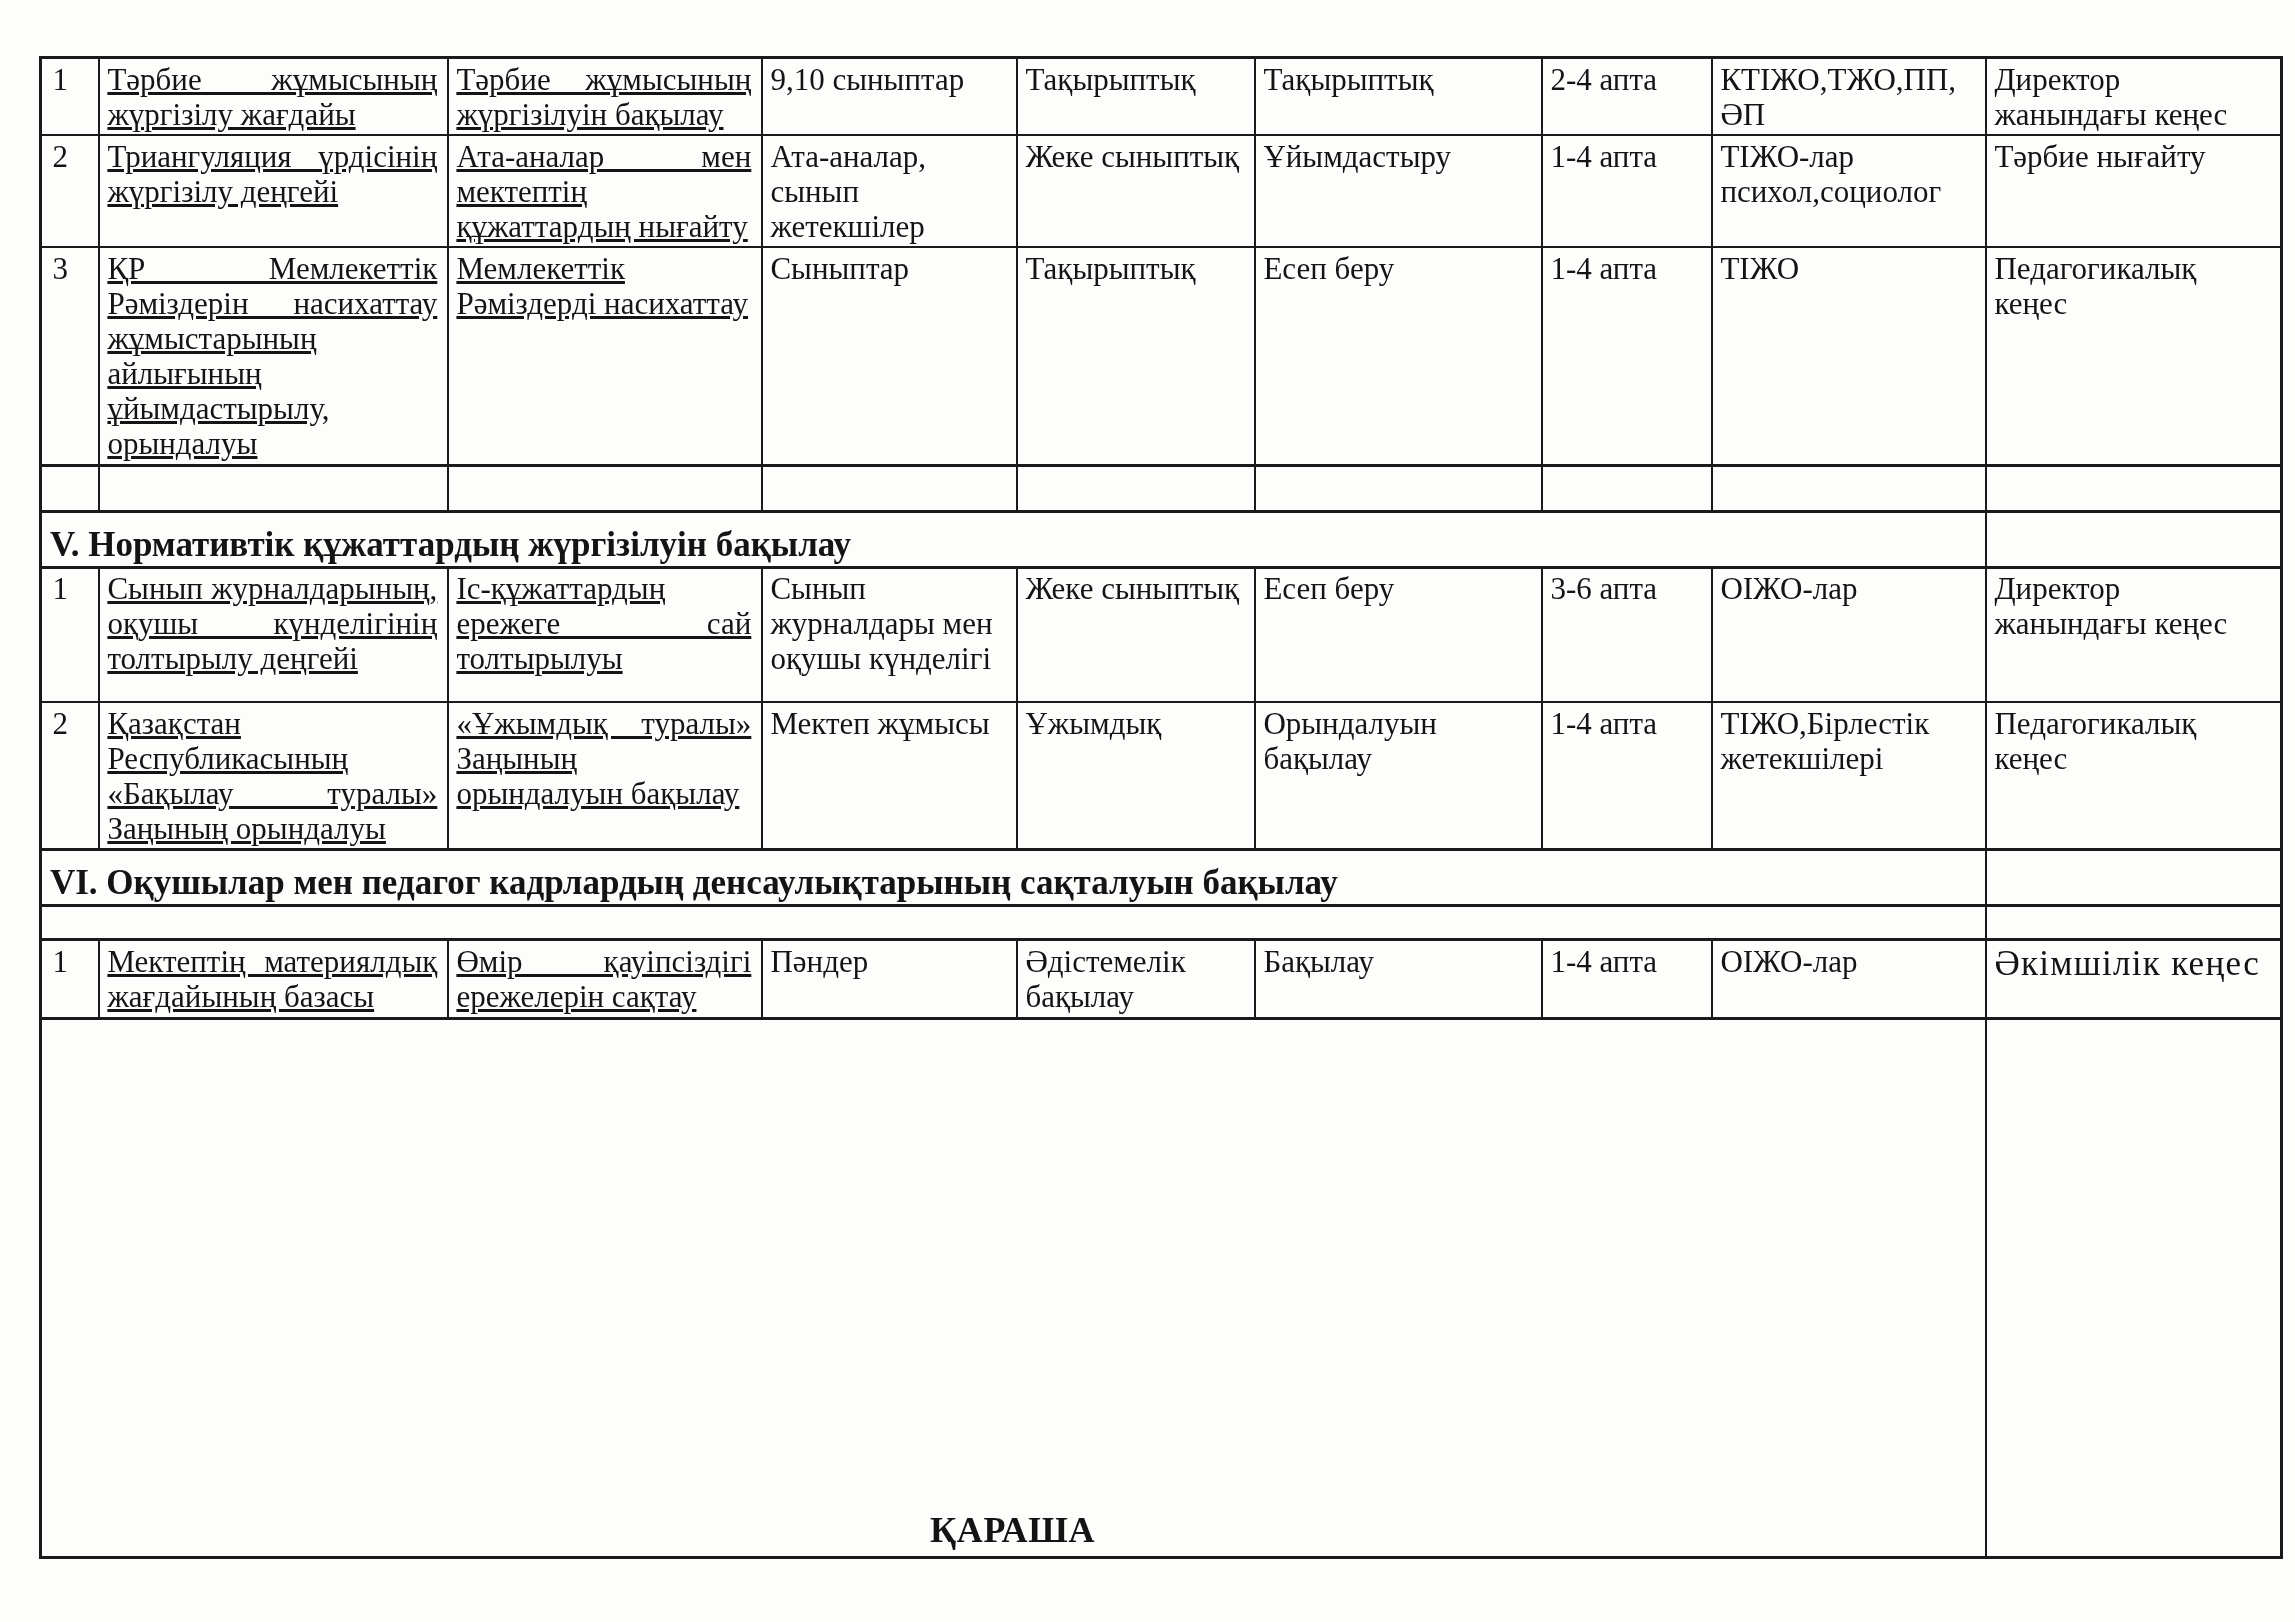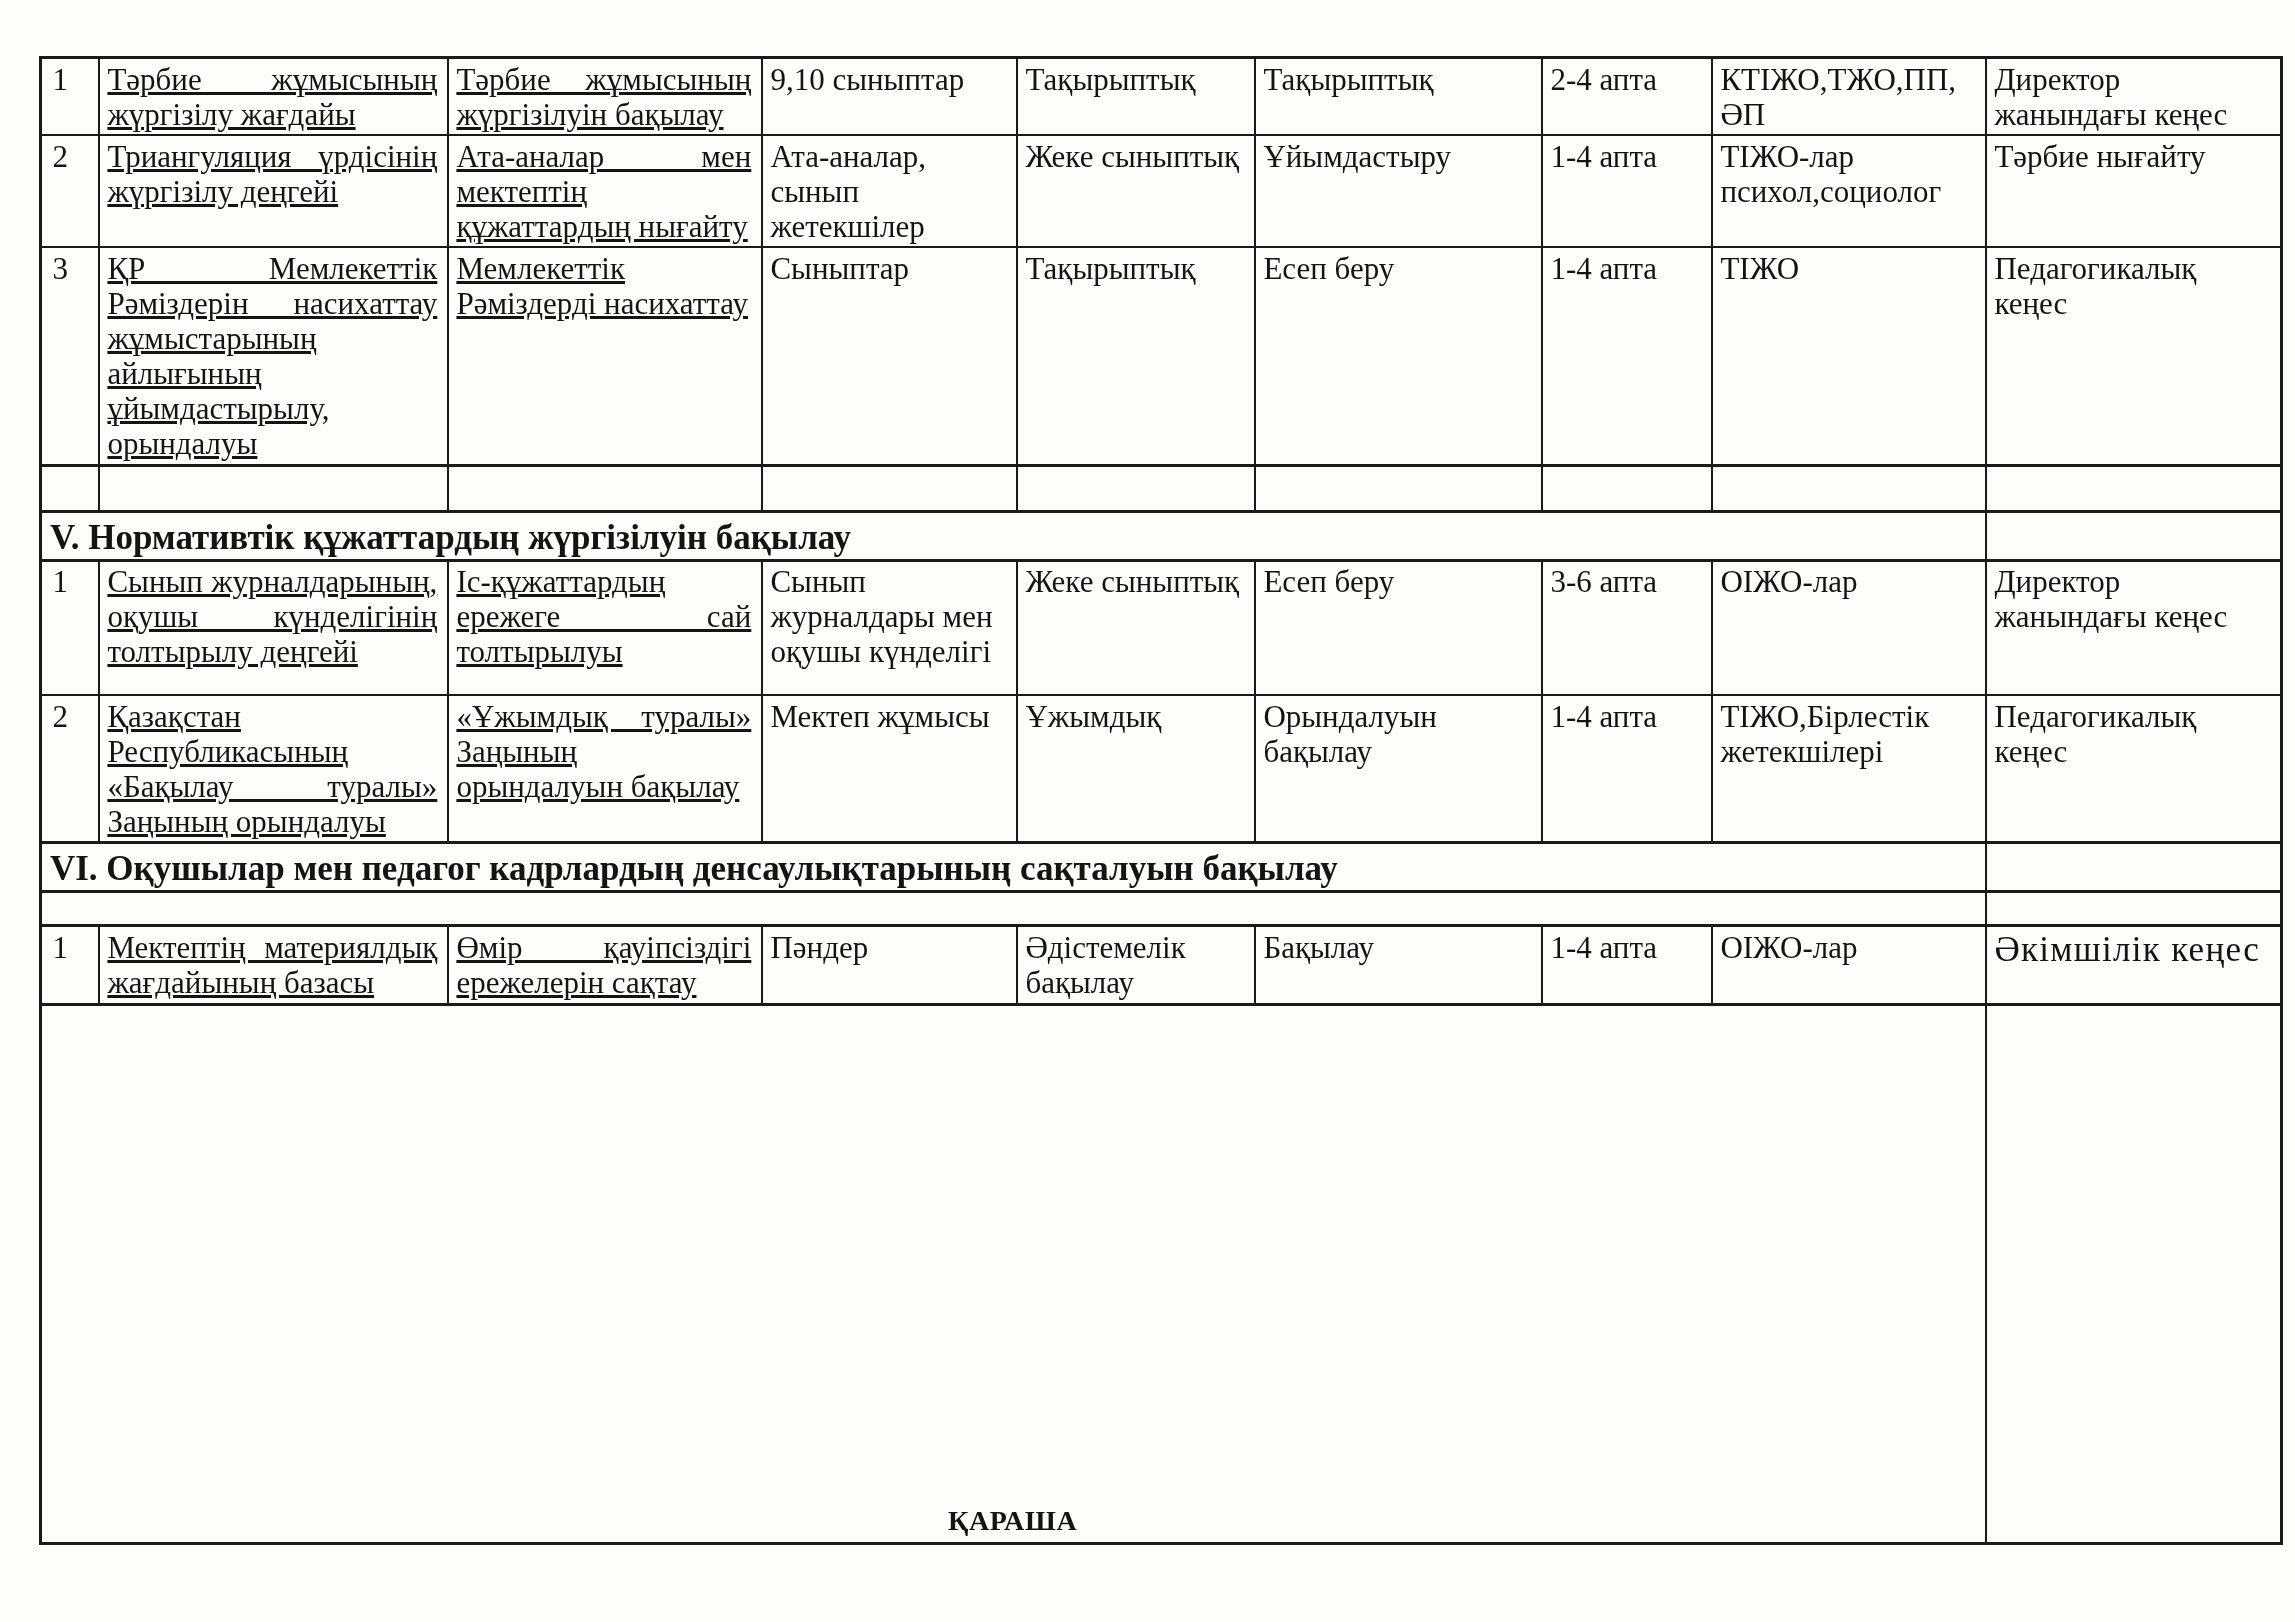--- a/index.html
+++ b/index.html
@@ -24,32 +24,32 @@
     padding:2.6px 9.2px 2.6px 7.9px;
     overflow:hidden;
     word-wrap:break-word;
   }
   table.plan{border:3.3px solid #1a1a1a;}
   td.num{padding-left:10.5px;}
   td.jc{text-align:justify;text-decoration:underline;}
   tr.sect td{
     font-weight:bold;font-size:35px;
     border-top-width:3.9px;border-bottom-width:3.9px;
-    padding-top:5px;padding-bottom:1.3px;
+    padding-top:12px;padding-bottom:1.3px;
   }
   tr.empty-row td{border-top-width:3.3px;}
   tr.thin-row td{border-bottom-width:3.3px;}
   tr.last-data td{border-bottom-width:3.9px;}
   td.alt-font{
     font-family:Liberation Serif, serif;
     font-size:35px;letter-spacing:1.3px;
   }
   td.month-cell{
     vertical-align:bottom;text-align:center;
-    font-weight:bold;font-size:28px;
+    font-weight:bold;font-size:36px;
     padding-bottom:5.2px;letter-spacing:0.7px;
   }
   tr{height:auto;}
 </style>
 </head>
 <body>
 
 <div class="page">
   <table class="plan">
     <colgroup>

